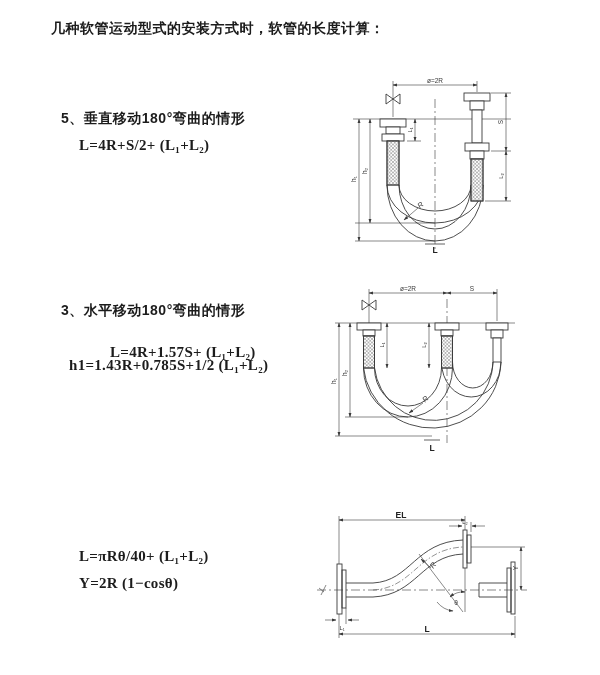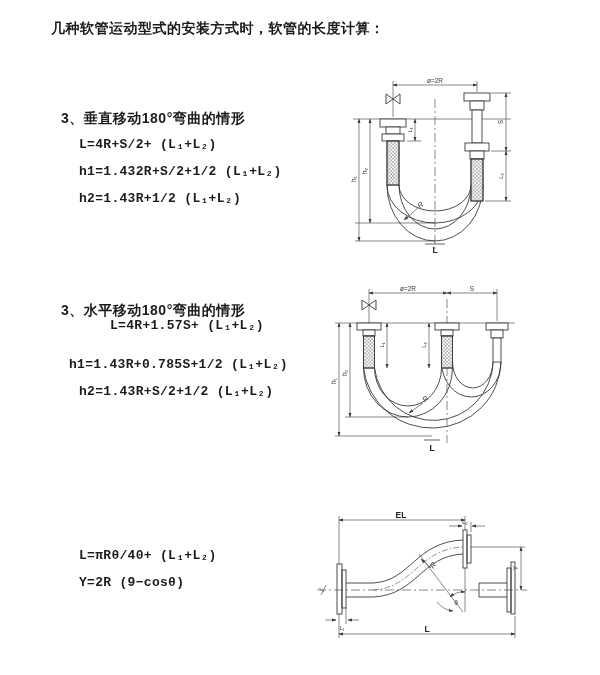--- a/index.html
+++ b/index.html
@@ -1,39 +1,37 @@
 <!DOCTYPE html>
 <html><head>
 <meta charset="utf-8">
 <style>
   html,body{margin:0;padding:0;background:#ffffff;}
   #page{position:relative;width:600px;height:675px;background:#fff;overflow:hidden;
         font-family:"Liberation Sans","DejaVu Sans",sans-serif;color:#1c1c1c;margin-left:17px;}
   .abs{position:absolute;}
   .title{font-size:14px;font-weight:700;letter-spacing:.5px;}
   .sec-heading{font-size:14px;font-weight:700;letter-spacing:.5px;}
-  .formula{font-size:13px;font-weight:700;letter-spacing:.3px;
-           font-family:Liberation Mono, monospace;}
+  .formula{font-size:15px;font-weight:700;letter-spacing:.3px;
+           font-family:Liberation Serif, serif;}
   svg text{font-family:"Liberation Sans","DejaVu Sans",sans-serif;fill:#3a3a3a;}
   svg .dimtxt{font-size:6.5px;}
   svg .dimtxt-sm{font-size:5.8px;}
   svg .biglbl{font-size:8.5px;font-weight:700;fill:#222;}
   svg .rlbl{font-size:7.5px;font-style:italic;}
 </style>
 </head>
 <body>
 
 <div id="page">
 
   <div class="abs title" style="left:34px;top:20px;">几种软管运动型式的安装方式时，软管的长度计算：</div>
 
-  <div class="abs sec-heading" style="left:44px;top:110px;">3、垂直移动180°弯曲的情形</div>
+  <div class="abs sec-heading" style="left:44px;top:110px;">5、垂直移动180°弯曲的情形</div>
   <div class="abs formula" style="left:62px;top:137px;">L=4R+S/2+ (L₁+L₂)</div>
-  <div class="abs formula" style="left:62px;top:164px;">h1=1.432R+S/2+1/2 (L₁+L₂)</div>
-  <div class="abs formula" style="left:62px;top:191px;">h2=1.43R+1/2 (L₁+L₂)</div>
 
   <svg class="abs" style="left:306px;top:71px;" width="214" height="184" viewBox="0 0 214 184">
     <defs>
       <pattern id="br1" width="3.5" height="3.5" patternUnits="userSpaceOnUse">
         <path d="M0 0 L3.5 3.5 M3.5 0 L0 3.5" stroke="#777" stroke-width="0.5"></path>
       </pattern>
       <marker id="m1e" viewBox="0 0 10 10" refX="9" refY="5" markerWidth="8" markerHeight="8" orient="auto">
         <path d="M0,1.8 L10,5 L0,8.2 z" fill="#3a3a3a"></path>
         </marker>
       <marker id="m1s" viewBox="0 0 10 10" refX="1" refY="5" markerWidth="8" markerHeight="8" orient="auto">
@@ -108,23 +106,22 @@
     <text class="dimtxt" x="180" y="51" text-anchor="middle" transform="rotate(-90 180 51)">S</text>
     <text class="dimtxt-sm" x="180" y="105" text-anchor="middle" transform="rotate(-90 180 105)">L₂</text>
     <text class="dimtxt-sm" x="89" y="59" text-anchor="middle" transform="rotate(-90 89 59)">L₁</text>
     <text class="dimtxt" x="33" y="108" text-anchor="middle" transform="rotate(-90 33 108)">h₁</text>
     <text class="dimtxt" x="44" y="100" text-anchor="middle" transform="rotate(-90 44 100)">h₂</text>
     <text class="rlbl" x="99" y="136" text-anchor="middle" transform="rotate(-40 99 136)">R</text>
     <text class="biglbl" x="112" y="182" text-anchor="middle">L</text>
   </svg>
 
   <div class="abs sec-heading" style="left:44px;top:302px;">3、水平移动180°弯曲的情形</div>
-  <div class="abs formula" style="left:62px;top:318px;padding-left:31px;">L=4R+1.57S+ (L₁+L₂)</div>
+  <div class="abs formula" style="left:62px;top:344px;padding-left:31px;">L=4R+1.57S+ (L₁+L₂)</div>
   <div class="abs formula" style="left:52px;top:357px;">h1=1.43R+0.785S+1/2 (L₁+L₂)</div>
-  <div class="abs formula" style="left:62px;top:384px;">h2=1.43R+S/2+1/2 (L₁+L₂)</div>
 
   <svg class="abs" style="left:306px;top:283px;" width="206" height="174" viewBox="0 0 206 174">
     <defs>
       <pattern id="br2" width="3.5" height="3.5" patternUnits="userSpaceOnUse">
         <path d="M0 0 L3.5 3.5 M3.5 0 L0 3.5" stroke="#777" stroke-width="0.5"></path>
       </pattern>
       <marker id="m2e" viewBox="0 0 10 10" refX="9" refY="5" markerWidth="8" markerHeight="8" orient="auto">
         <path d="M0,1.8 L10,5 L0,8.2 z" fill="#3a3a3a"></path>
         </marker>
       <marker id="m2s" viewBox="0 0 10 10" refX="1" refY="5" markerWidth="8" markerHeight="8" orient="auto">
@@ -192,21 +189,21 @@
     <text class="dimtxt" x="149" y="7.5" text-anchor="middle">S</text>
     <text class="dimtxt-sm" x="61" y="62" text-anchor="middle" transform="rotate(-90 61 62)">L₁</text>
     <text class="dimtxt-sm" x="103" y="62" text-anchor="middle" transform="rotate(-90 103 62)">L₂</text>
     <text class="dimtxt" x="13" y="98" text-anchor="middle" transform="rotate(-90 13 98)">h₁</text>
     <text class="dimtxt" x="24" y="90" text-anchor="middle" transform="rotate(-90 24 90)">h₂</text>
     <text class="rlbl" x="104" y="118" text-anchor="middle" transform="rotate(-42 104 118)">R</text>
     <text class="biglbl" x="109" y="168" text-anchor="middle">L</text>
   </svg>
 
   <div class="abs formula" style="left:62px;top:548px;">L=πRθ/40+ (L₁+L₂)</div>
-  <div class="abs formula" style="left:62px;top:575px;">Y=2R (9−cosθ)</div>
+  <div class="abs formula" style="left:62px;top:575px;">Y=2R (1−cosθ)</div>
 
   <svg class="abs" style="left:296px;top:506px;" width="218" height="138" viewBox="0 0 218 138">
     <defs>
       <marker id="m3e" viewBox="0 0 10 10" refX="9" refY="5" markerWidth="8" markerHeight="8" orient="auto">
         <path d="M0,1.8 L10,5 L0,8.2 z" fill="#3a3a3a"></path>
         </marker>
       <marker id="m3s" viewBox="0 0 10 10" refX="1" refY="5" markerWidth="8" markerHeight="8" orient="auto">
         <path d="M10,1.8 L0,5 L10,8.2 z" fill="#3a3a3a"></path>
         </marker>
     </defs>

